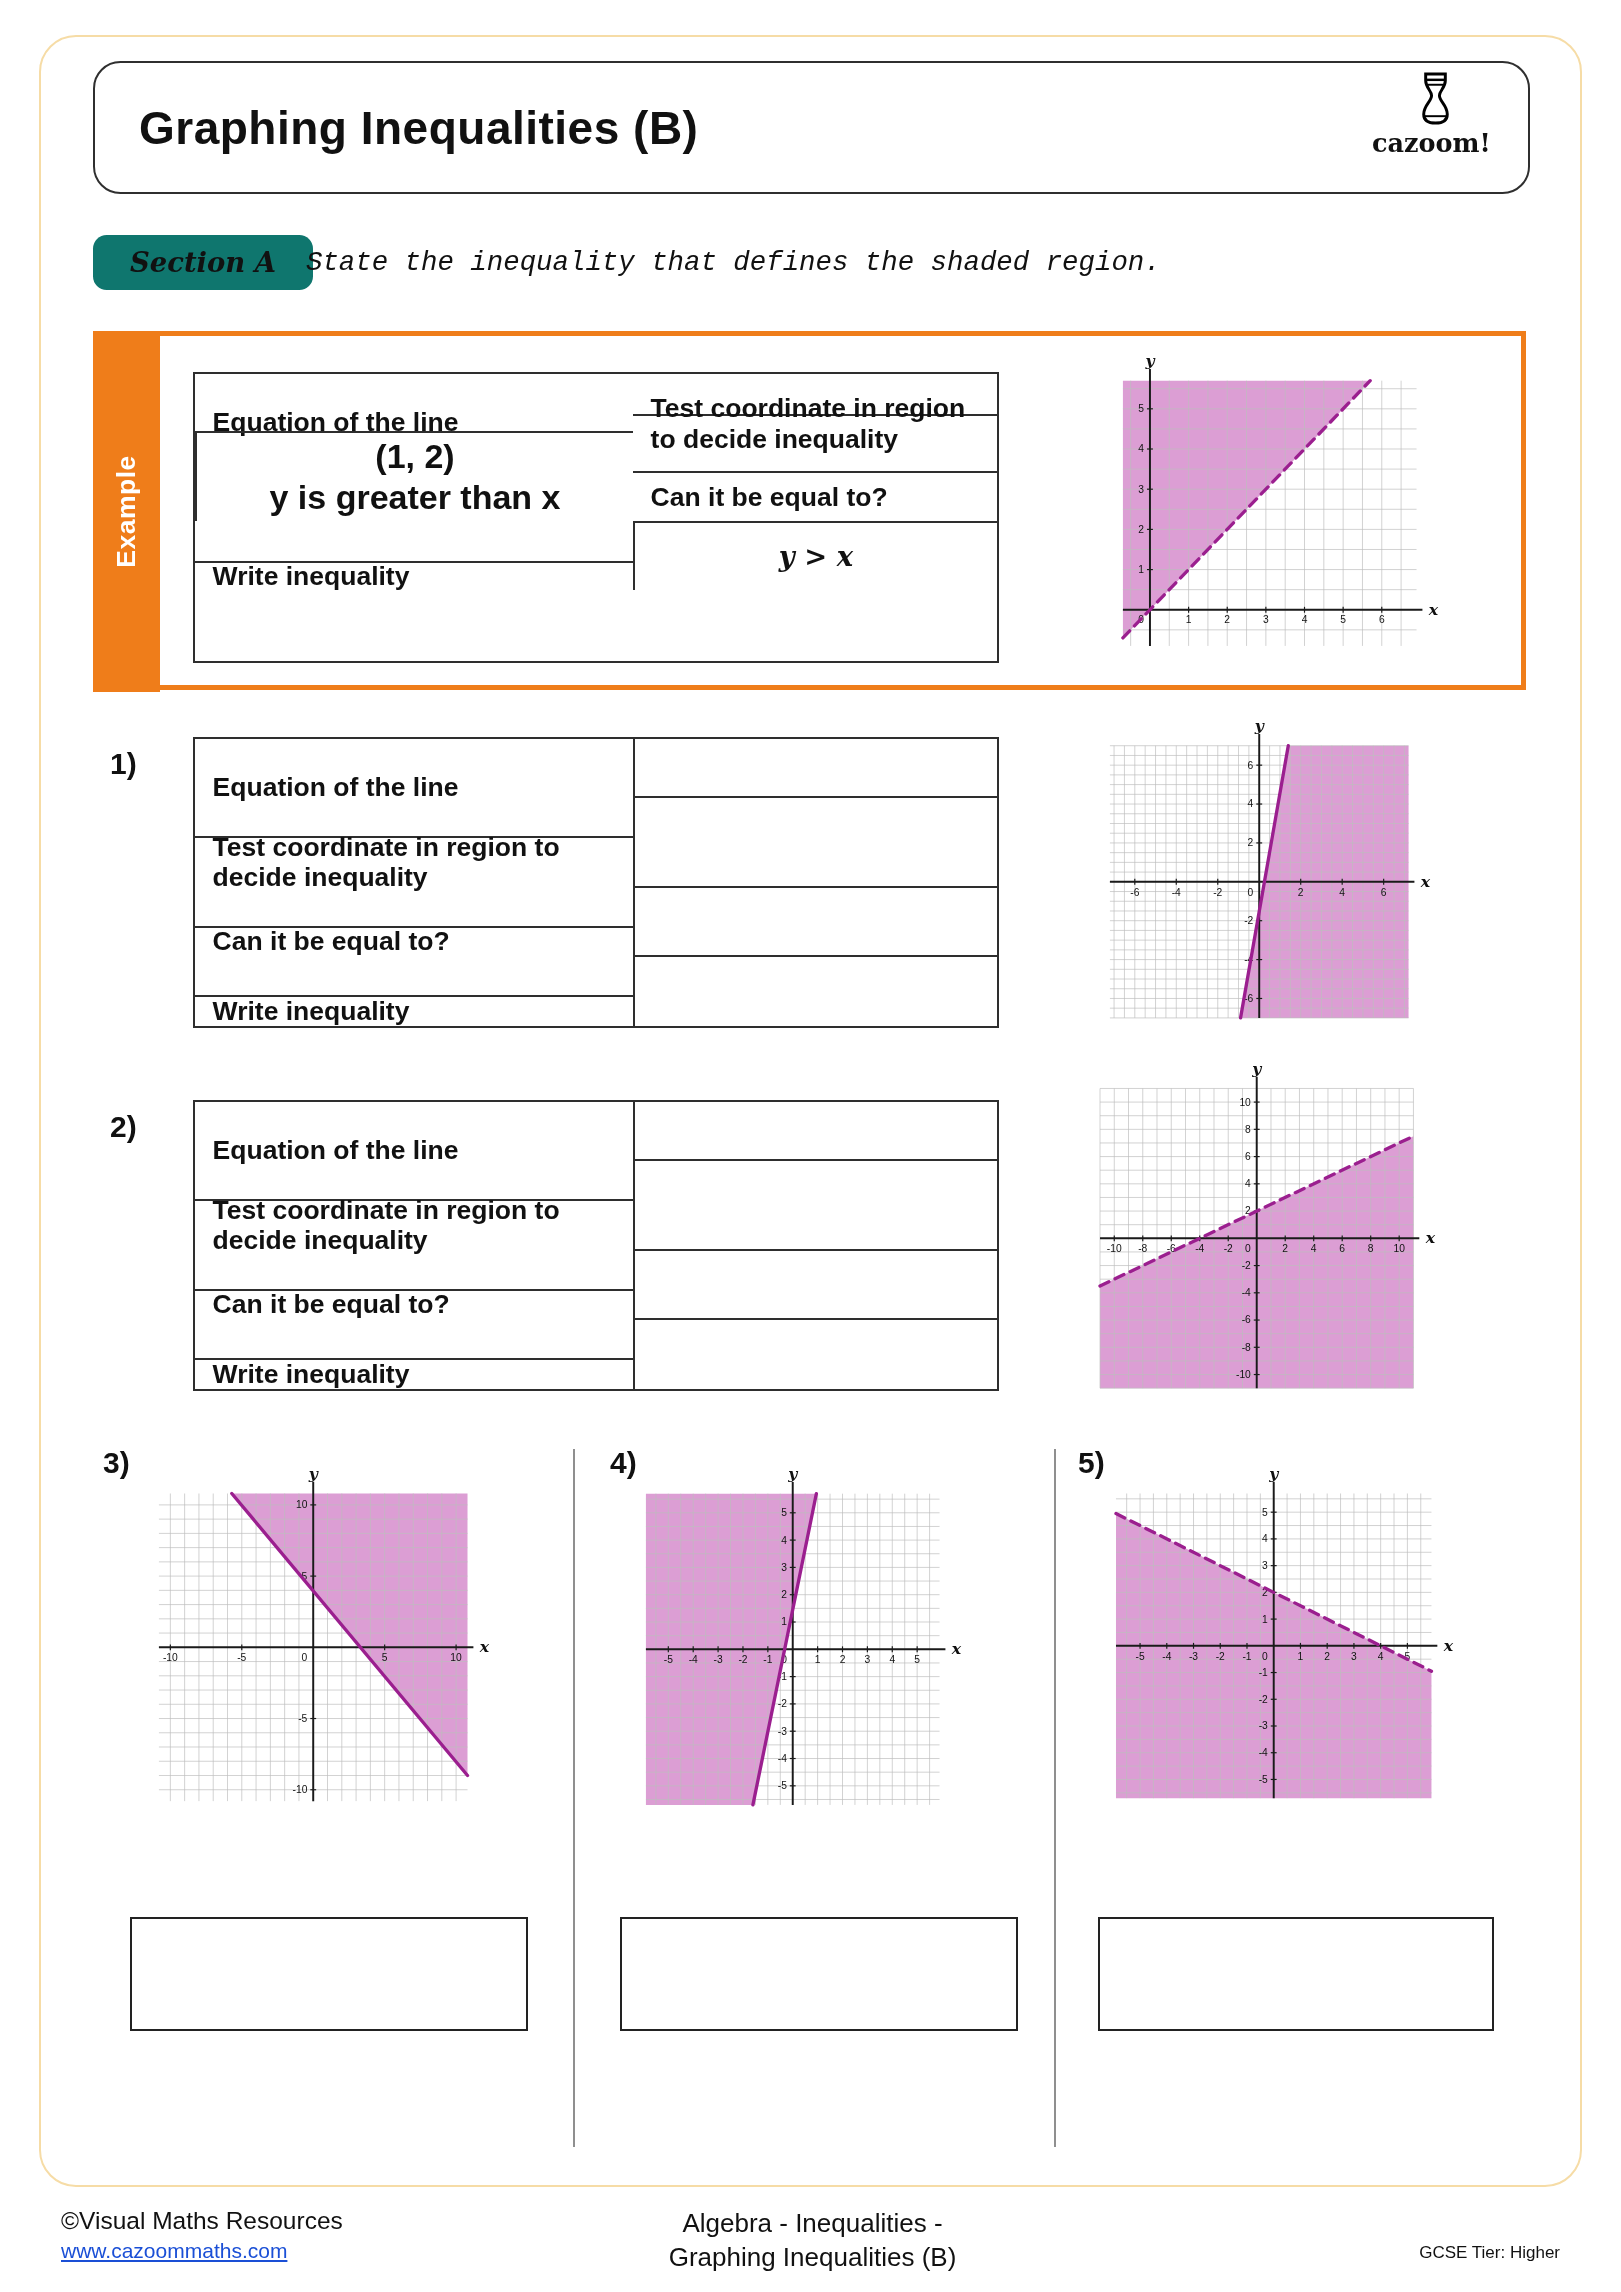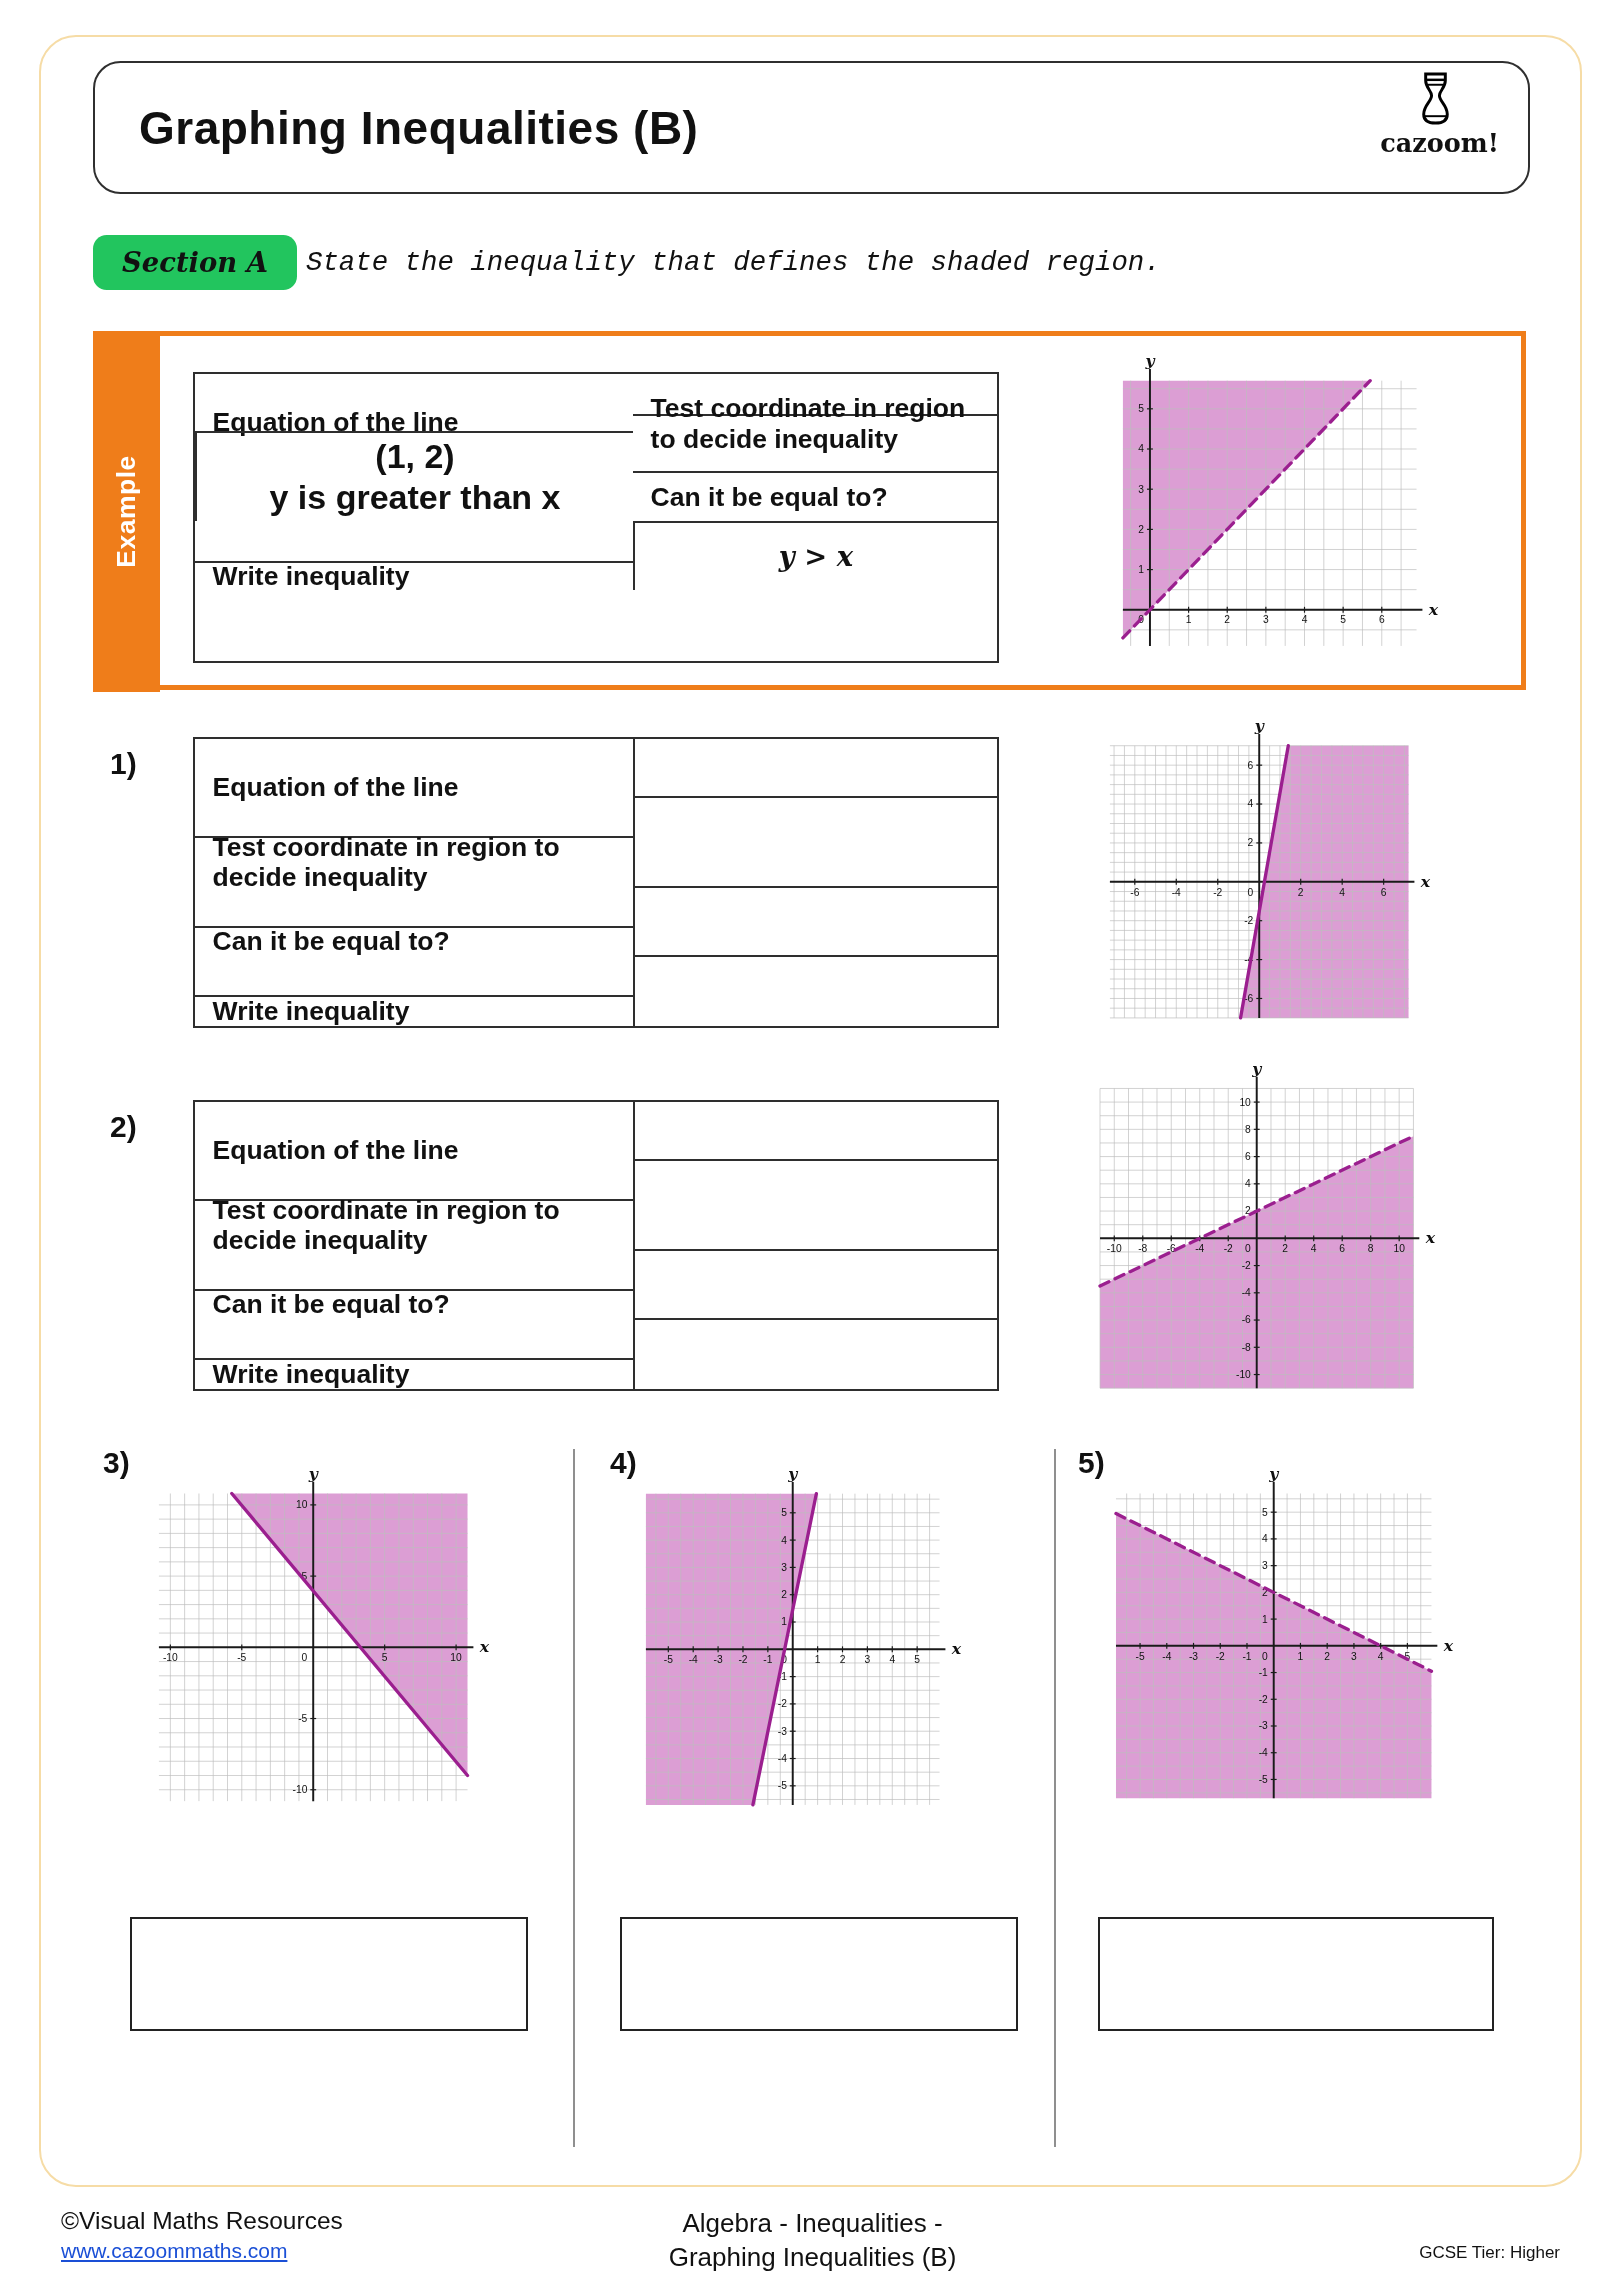--- a/index.html
+++ b/index.html
@@ -5,26 +5,26 @@
   html,body{margin:0;padding:0;}
   body{width:1621px;height:2293px;position:relative;background:#ffffff;
        font-family:"Liberation Sans",sans-serif;color:#111;overflow:hidden;}
 
   .frame{position:absolute;left:39px;top:35px;right:39px;bottom:106px;
          border:2.9px solid #f6dca6;border-radius:37px;}
 
   .header-box{position:absolute;left:93px;top:61px;width:1433px;height:129px;
               border:2.9px solid #2f2f2f;border-radius:27.4px;display:flex;align-items:center;}
   .title{padding-left:44px;font-size:46px;font-weight:800;letter-spacing:0.5px;}
-  .logo{position:absolute;right:29px;top:7.8px;width:127px;text-align:right;}
+  .logo{position:absolute;right:29px;top:7.8px;width:127px;text-align:left;}
   .logo svg{display:block;margin:0 auto;}
   .logo-text{font-family:"DejaVu Serif",serif;font-weight:800;font-size:25.5px;margin-top:2px;}
 
   .section-label{position:absolute;left:93px;top:235px;height:55px;line-height:55px;
-                 padding:0 29px;background:#22c55e;border-radius:13.7px;
+                 padding:0 37px;background:#0f766e;border-radius:13.7px;
                  font-family:"DejaVu Serif",serif;font-style:italic;font-weight:bold;font-size:27.4px;}
   .section-instruction{position:absolute;left:306px;top:247px;
                  font-family:Liberation Mono, monospace;font-style:italic;font-size:27.4px;}
 
   .example-box{position:absolute;left:93px;top:331px;width:1423px;height:349px;
                border:5.9px solid #ef7d1a;background:#fff;}
   .example-tab{position:absolute;left:93px;top:331px;width:67px;height:361px;
                background:#ef7d1a;display:flex;align-items:center;justify-content:center;}
   .example-tab span{transform:rotate(-90deg);white-space:nowrap;color:#fff;
                font-weight:bold;font-size:26.5px;letter-spacing:0.5px;}

